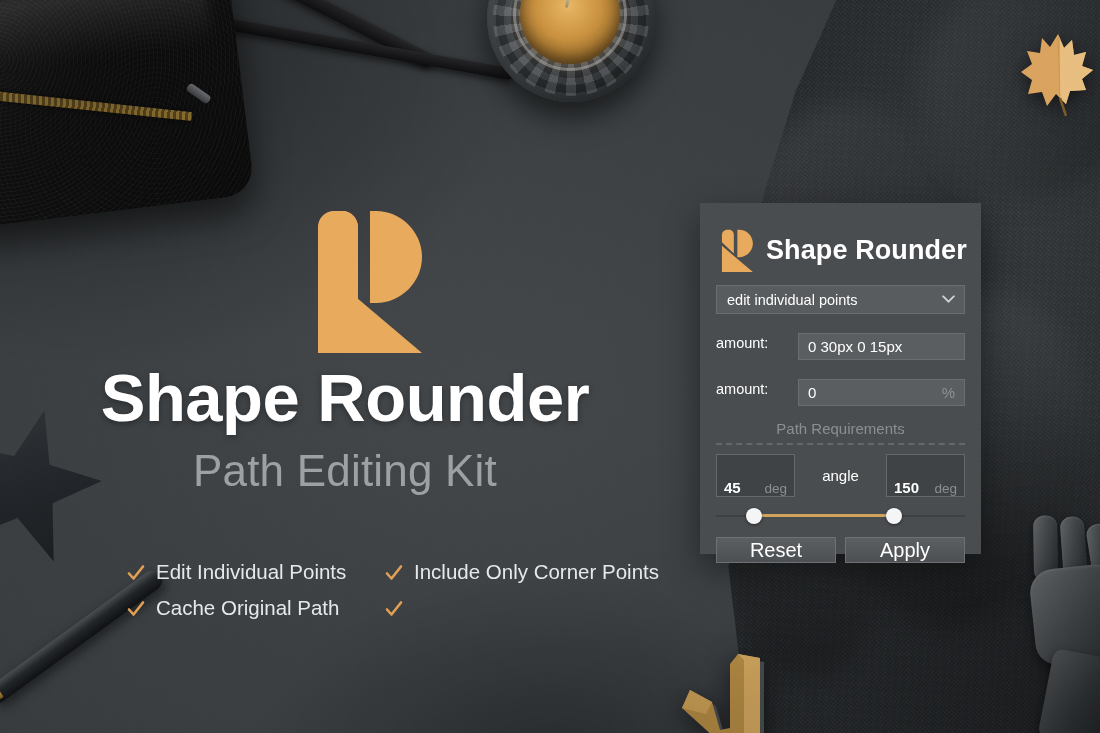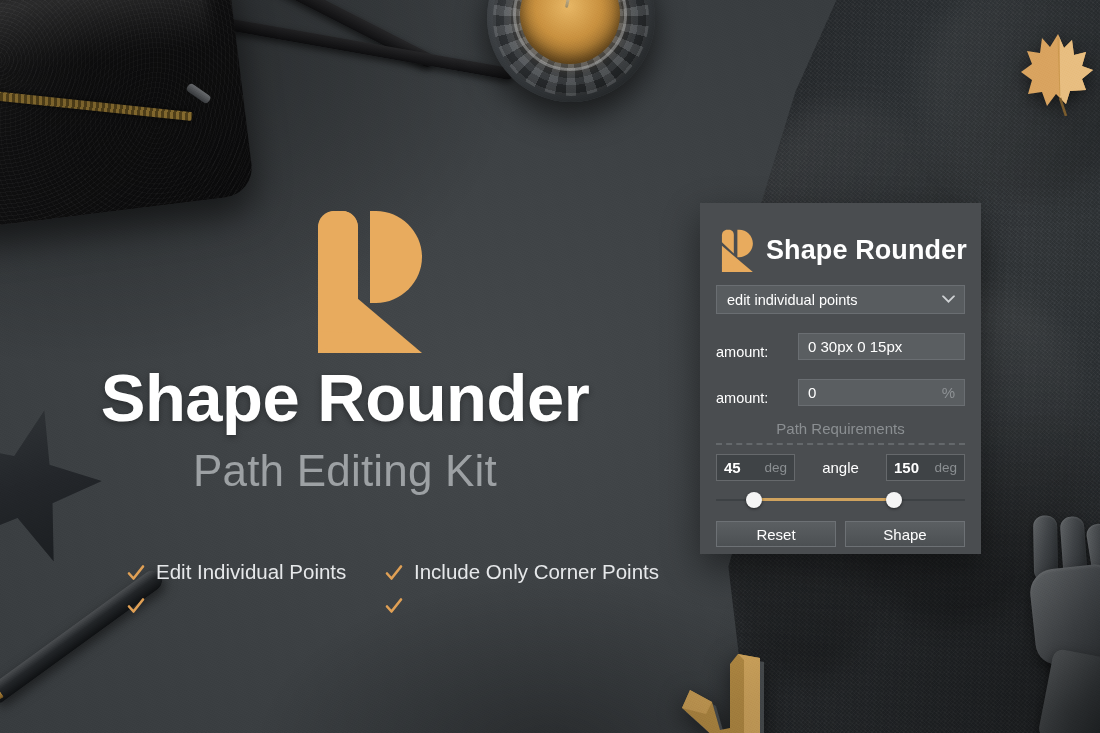--- a/index.html
+++ b/index.html
@@ -268,21 +268,21 @@
   .select-row .sel-text{
     font-size:14.5px; color:#ffffff;
   }
   .chev{
     position:absolute; right:9px; top:50%; transform:translateY(-60%);
     width:13px; height:8px;
   }
   .chev svg{ display:block; }
 
   .field-row{
-    display:flex; align-items:flex-end; margin-top:11px;
+    display:flex; align-items:center; margin-top:11px;
   }
   .field-label{
     width:82px; font-size:14.5px; color:#ffffff;
   }
   .field-box{
     position:relative;
     flex:1; height:27px;
     background:#5a5e61;
     border:1px solid #6a6e72;
     display:flex; align-items:center;
@@ -302,23 +302,23 @@
     margin-top:6px;
     border-top:2px dashed #64686b;
     height:0;
   }
 
   .angle-row{
     display:flex; align-items:center; justify-content:space-between;
     margin-top:9px;
   }
   .ang-box{
-    position:relative; width:79px; height:27px;
+    position:relative; width:79px; height:43px;
     background:#3f4346; border:1px solid #66696c;
-    display:flex; align-items:center; padding:0 7px;
+    display:flex; align-items:flex-end; padding:0 7px;
   }
   .ang-box .aval{ font-size:15px; color:#ffffff; font-weight:bold; }
   .ang-box .aunit{
     position:absolute; right:7px; font-size:13.5px; color:#8b8f92;
   }
   .ang-label{ font-size:15px; color:#ffffff; }
 
   .slider{
     position:relative; margin-top:11px; height:16px; width:249px;
   }
@@ -335,21 +335,21 @@
   }
 
   .btn-row{
     display:flex; gap:9px; margin-top:13px;
   }
   .btn{
     flex:1; height:26px;
     background:linear-gradient(180deg,#5b5f62,#4c5053);
     border:1px solid #6d7175;
     display:flex; align-items:center; justify-content:center;
-    font-size:15px; color:#ffffff;
+    font-size:20px; color:#ffffff;
     cursor:pointer;
   }
 </style>
 </head>
 <body>
 
 <div id="stage">
 
   <div class="bg-base"></div>
 
@@ -448,20 +448,21 @@
             </svg>
         </span>
         <span class="ftxt">Include Only Corner Points</span>
       </div>
       <div class="feat">
         <span class="check">
           <svg width="18" height="18" viewBox="0 0 18 18">
               <path d="M2 9.5 L6.5 14.5 L16 2.5" stroke="#e0a055" stroke-width="2.6" fill="none" stroke-linecap="round" stroke-linejoin="round"></path>
             </svg>
         </span>
+        <span class="ftxt">Cache Original Path</span>
       </div>
       <div class="feat">
         <span class="check">
           <svg width="18" height="18" viewBox="0 0 18 18">
               <path d="M2 9.5 L6.5 14.5 L16 2.5" stroke="#e0a055" stroke-width="2.6" fill="none" stroke-linecap="round" stroke-linejoin="round"></path>
             </svg>
         </span>
       </div>
     </div>
   </div>
@@ -523,19 +524,19 @@
 
       <div class="slider">
         <div class="s-track"></div>
         <div class="s-fill" id="sfill" style="left: 38.29px; width: 139.8px;"></div>
         <div class="s-knob" id="sknob1" style="left: 30.29px;"></div>
         <div class="s-knob" id="sknob2" style="left: 170.09px;"></div>
       </div>
 
       <div class="btn-row">
         <div class="btn">Reset</div>
-        <div class="btn">Shape</div>
+        <div class="btn">Apply</div>
       </div>
 
     </div>
   </div>
 
 </div>
 
 </body></html>

